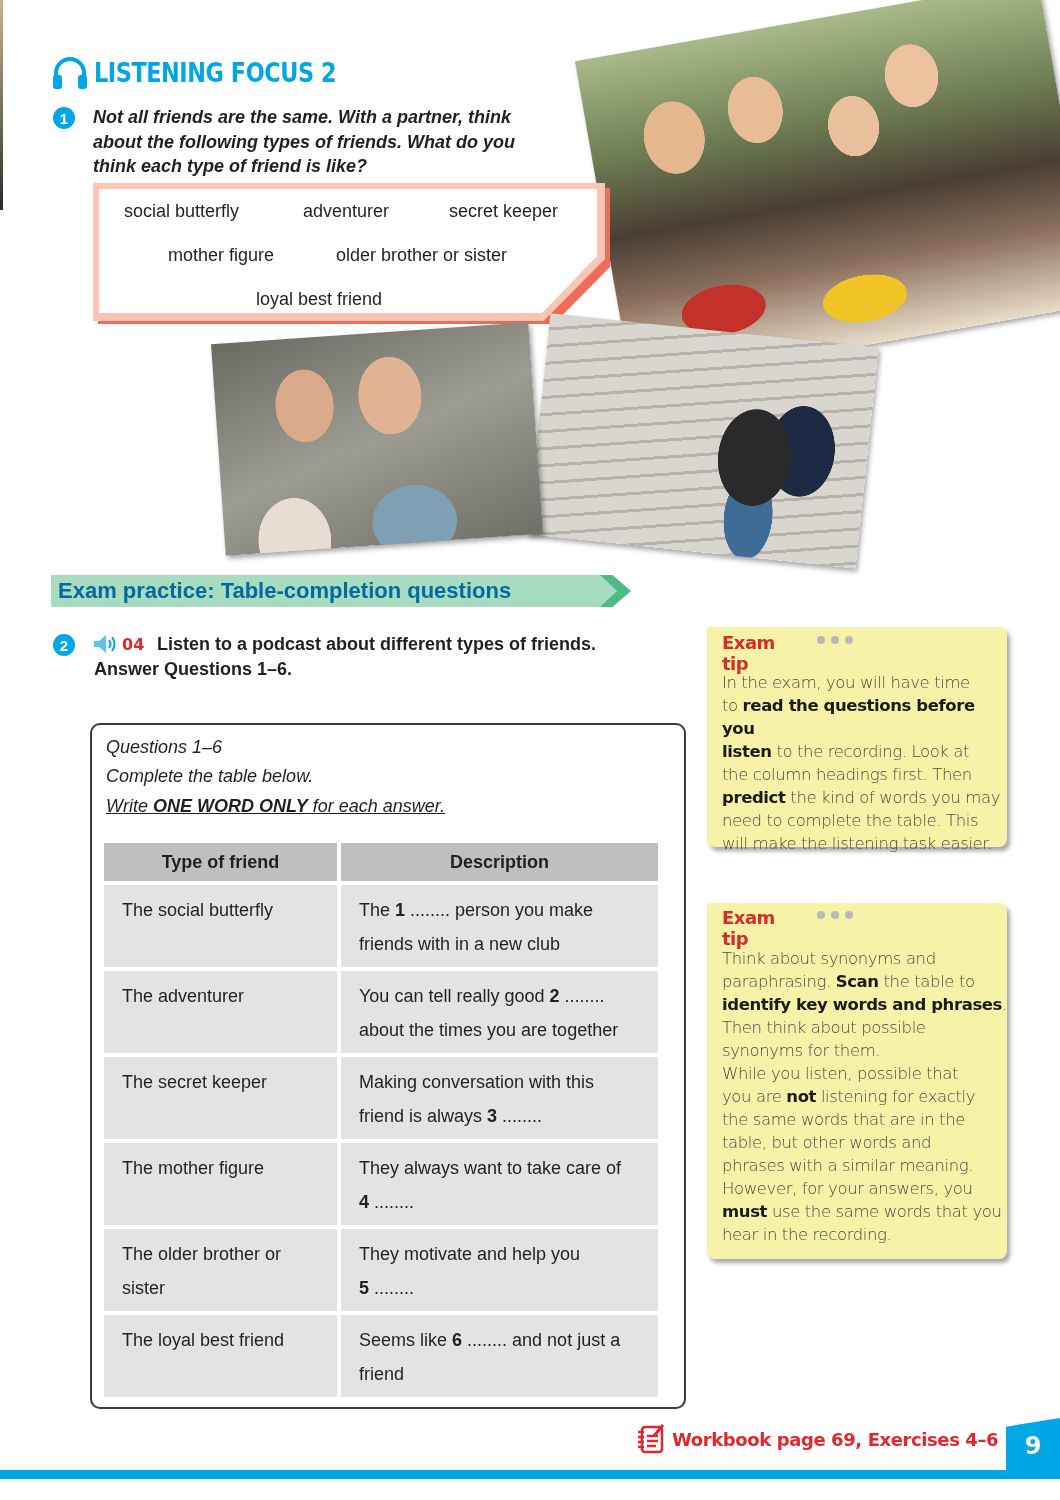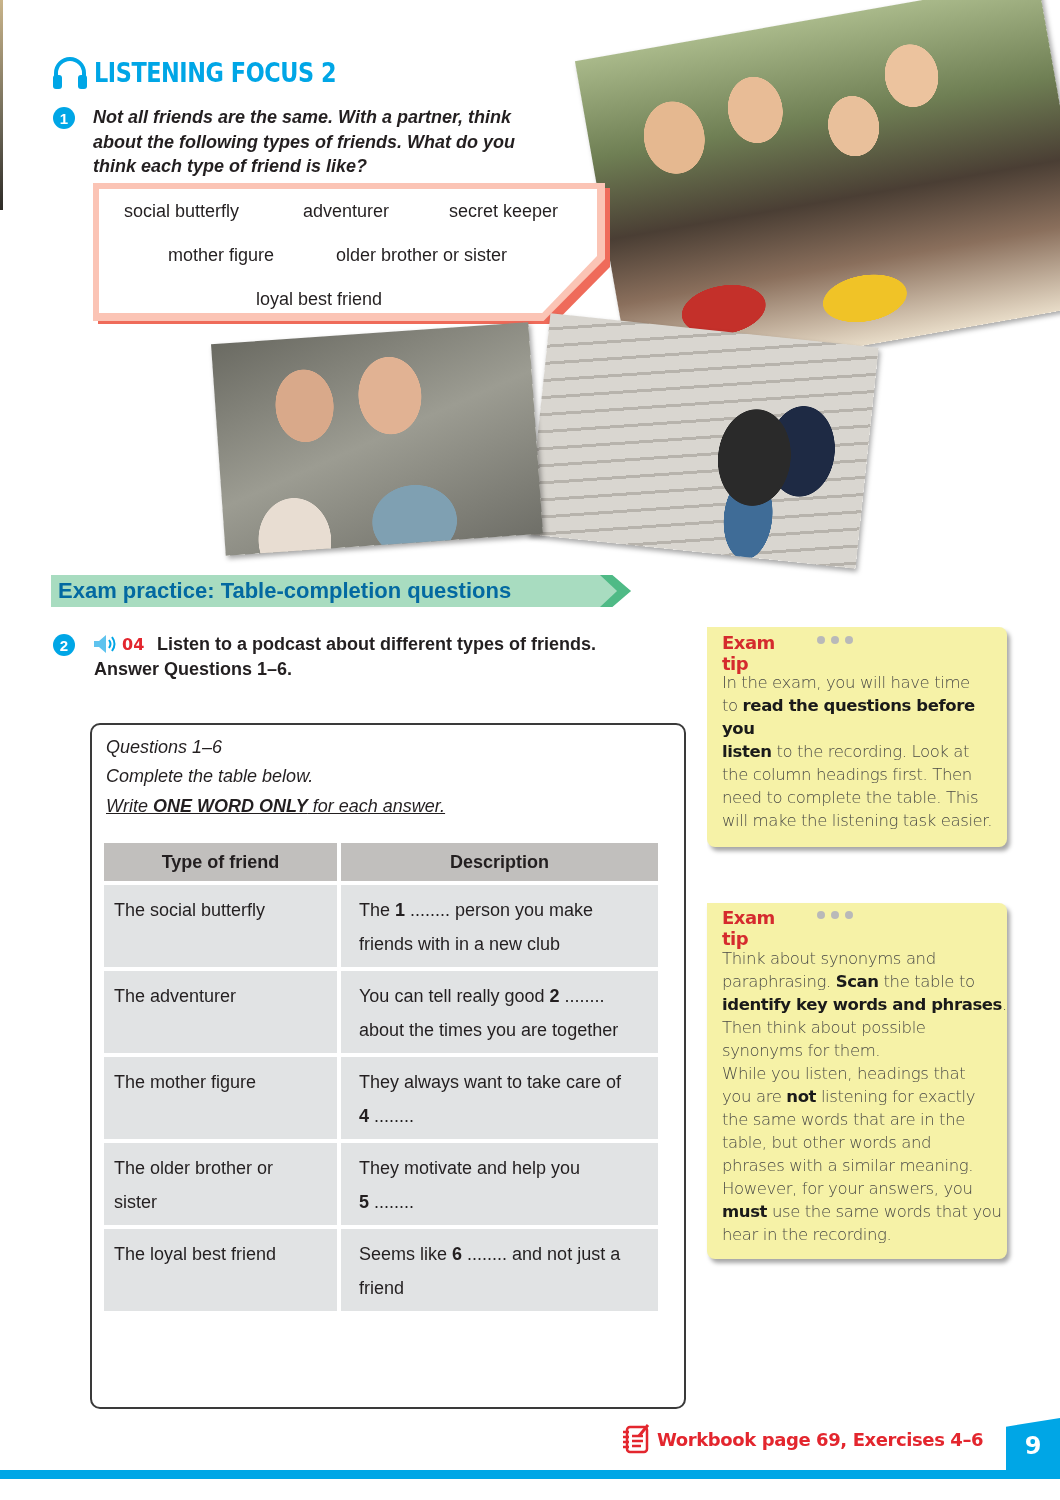--- a/index.html
+++ b/index.html
@@ -71,40 +71,40 @@
   
   .qbox { position: absolute; left: 90px; top: 723px; width: 596px; height: 686px;
     border: 2px solid #3a3a3a; border-radius: 10px; background: #fff; }
   .qbox-line { position: absolute; left: 106px; font-style: italic; font-size: 18px; color: #231f20; }
   .qbox-line b { font-style: italic; }
 
   .tbl { position: absolute; left: 104px; top: 839px; width: 562px; border-collapse: separate;
     border-spacing: 4px; margin-left: -4px; }
   .tbl th { background: #c1bfbd; height: 38px; font-weight: bold; font-size: 18px; color: #231f20; }
   .tbl td { background: #e1e3e4; font-size: 18px; line-height: 34px; color: #231f20; vertical-align: top; padding-top: 8px; }
-  .tbl td.c1 { padding-left: 10px; width: 233px; }
+  .tbl td.c1 { padding-left: 18px; width: 233px; }
   .tbl td.c2 { padding-left: 18px; padding-right: 8px; }
   .tbl tr.r { height: 82px; }
 
   
   .tip { position: absolute; }
   .tip-body { position: absolute; background: #f6f2a7; border-radius: 8px;
     box-shadow: 3px 4px 4px rgba(0,0,0,0.35); }
   .tip-tab { position: absolute; background: #f6f2a7; border-radius: 8px 0 0 0;
     clip-path: polygon(0 0, 84% 0, 100% 100%, 0 100%); }
   .tip-label { position: absolute; font-family: "DejaVu Sans", sans-serif; font-weight: bold;
     font-size: 18px; color: #d52b2e; letter-spacing: -0.5px; }
   .tip-dots { position: absolute; display: flex; gap: 6px; }
   .tip-dots span { width: 8px; height: 8px; border-radius: 50%; background: #b9b9b9; }
   .tip-text { position: absolute; font-family: "DejaVu Sans", sans-serif; font-size: 16.5px;
     line-height: 23px; color: #4a4a46; font-weight: 300; letter-spacing: -0.4px; }
   .tip-text b { color: #1a1a1a; font-weight: bold; }
 
   
-  .workbook { position: absolute; left: 621px; top: 1424px; display: flex; align-items: center; gap: 6px; justify-content: center; }
+  .workbook { position: absolute; left: 636px; top: 1424px; display: flex; align-items: center; gap: 6px; justify-content: center; }
   .workbook-text { font-family: "DejaVu Sans", sans-serif; font-weight: bold; font-size: 18px;
     color: #e3262e; letter-spacing: -0.4px; }
   .footer-bar { position: absolute; left: 0; top: 1470px; width: 1060px; height: 9px; background: #00a6e6; }
   .page-tab { position: absolute; left: 1006px; top: 1418px; width: 54px; height: 54px; background: #00a6e6;
     clip-path: polygon(0 16%, 100% 0, 100% 100%, 0 100%); }
   .page-num { position: absolute; left: 1020px; top: 1432px; width: 26px; text-align: center;
     font-family: "DejaVu Sans", sans-serif; font-weight: bold; font-size: 24px; color: #fff; }
 </style>
 </head>
 <body>
@@ -179,20 +179,27 @@
       </td>
     </tr>
     <tr class="r">
       <td class="c1"><span>The adventurer</span></td>
       <td class="c2">
         <div><span>You can tell really good </span><b>2</b><span> ........</span></div>
         <div>about the times you are together</div>
       </td>
     </tr>
     <tr class="r">
+      <td class="c1"><span>The secret keeper</span></td>
+      <td class="c2">
+        <div>Making conversation with this</div>
+        <div><span>friend is always </span><b>3</b><span> ........</span></div>
+      </td>
+    </tr>
+    <tr class="r">
       <td class="c1"><span>The mother figure</span></td>
       <td class="c2">
         <div>They always want to take care of</div>
         <div><span></span><b>4</b><span> ........</span></div>
       </td>
     </tr>
     <tr class="r">
       <td class="c1">
         <div>The older brother or</div>
         <div>sister</div>
@@ -219,40 +226,41 @@
   <div class="tip-dots" style="left:817px; top:636px;">
       <span></span>
       <span></span>
       <span></span>
     </div>
   <div class="tip-text" id="tip0" style="left:722px; top:671px; width:285px;">
       <div><span>In the exam, you will have time</span></div>
       <div><span>to </span><b>read the questions before you</b></div>
       <div><b>listen</b><span> to the recording. Look at</span></div>
       <div><span>the column headings first. Then</span></div>
+      <div><b>predict</b><span> the kind of words you may</span></div>
       <div><span>need to complete the table. This</span></div>
       <div><span>will make the listening task easier.</span></div>
     </div>
 </div>
 
 <div class="tip">
   <div class="tip-body" style="left:707px; top:903px; width:300px; height:356px; border-radius:0 8px 8px 8px;"></div>
   <div class="tip-label" style="left:722px; top:907px;">Exam tip</div>
   <div class="tip-dots" style="left:817px; top:911px;">
       <span></span>
       <span></span>
       <span></span>
     </div>
   <div class="tip-text" id="tip1" style="left:722px; top:947px; width:285px;">
       <div><span>Think about synonyms and</span></div>
       <div><span>paraphrasing. </span><b>Scan</b><span> the table to</span></div>
       <div><b>identify key words and phrases</b><span>.</span></div>
       <div><span>Then think about possible</span></div>
       <div><span>synonyms for them.</span></div>
-      <div><span>While you listen, headings that</span></div>
+      <div><span>While you listen, possible that</span></div>
       <div><span>you are </span><b>not</b><span> listening for exactly</span></div>
       <div><span>the same words that are in the</span></div>
       <div><span>table, but other words and</span></div>
       <div><span>phrases with a similar meaning.</span></div>
       <div><span>However, for your answers, you</span></div>
       <div><b>must</b><span> use the same words that you</span></div>
       <div><span>hear in the recording.</span></div>
     </div>
 </div>
 

